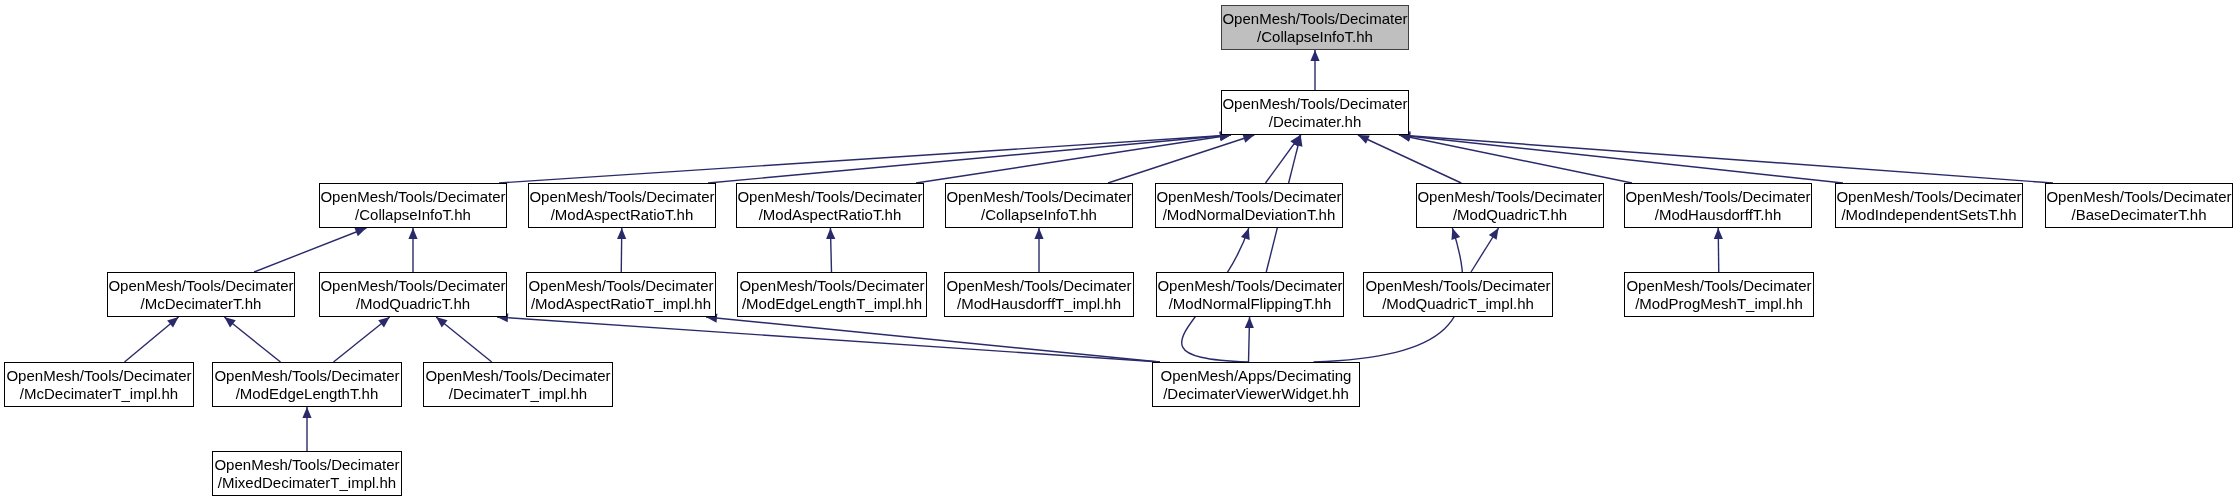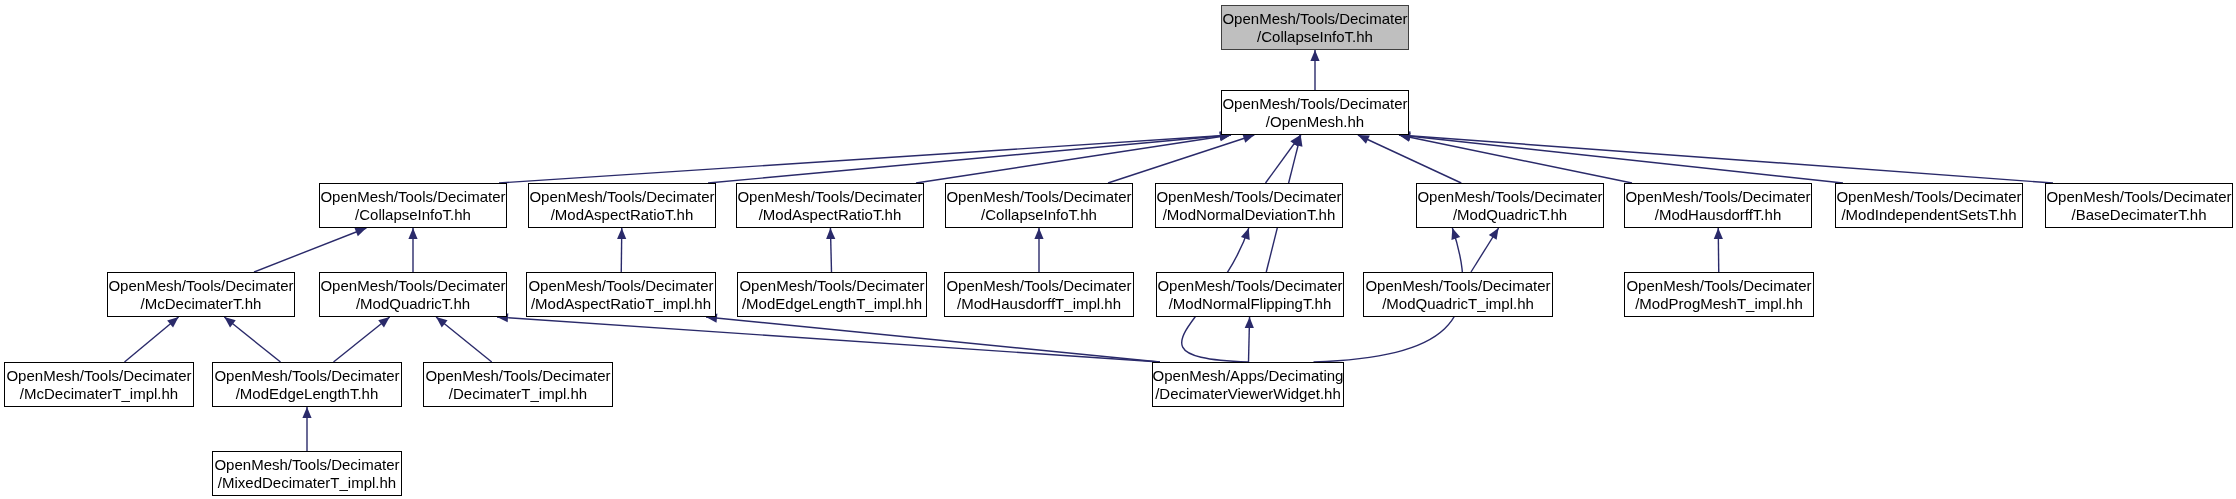--- a/index.html
+++ b/index.html
@@ -166,21 +166,21 @@
         <line x1="1160" y1="362" x2="497" y2="317" stroke="#2a2a6a" stroke-width="1.4"></line>
         <polygon points="497,317 508.286250399948,313.1554516637617 507.6632493778709,322.3343333890315" fill="#2a2a6a"></polygon>
       </g>
     </svg>
 <div class="graph-node root-node" style="left: 1221px; top: 5px; width: 188px; height: 45px;">
       <span class="node-line1">OpenMesh/Tools/Decimater</span>
       <span class="node-line2">/CollapseInfoT.hh</span>
     </div>
     <div class="graph-node" style="left: 1221px; top: 90px; width: 188px; height: 45px;">
       <span class="node-line1">OpenMesh/Tools/Decimater</span>
-      <span class="node-line2">/OpenMesh.hh</span>
+      <span class="node-line2">/Decimater.hh</span>
     </div>
     <div class="graph-node" style="left: 319px; top: 183px; width: 188px; height: 45px;">
       <span class="node-line1">OpenMesh/Tools/Decimater</span>
       <span class="node-line2">/CollapseInfoT.hh</span>
     </div>
     <div class="graph-node" style="left: 528px; top: 183px; width: 188px; height: 45px;">
       <span class="node-line1">OpenMesh/Tools/Decimater</span>
       <span class="node-line2">/ModAspectRatioT.hh</span>
     </div>
     <div class="graph-node" style="left: 736px; top: 183px; width: 188px; height: 45px;">
@@ -248,21 +248,21 @@
       <span class="node-line2">/McDecimaterT_impl.hh</span>
     </div>
     <div class="graph-node" style="left: 212px; top: 362px; width: 190px; height: 45px;">
       <span class="node-line1">OpenMesh/Tools/Decimater</span>
       <span class="node-line2">/ModEdgeLengthT.hh</span>
     </div>
     <div class="graph-node" style="left: 423px; top: 362px; width: 190px; height: 45px;">
       <span class="node-line1">OpenMesh/Tools/Decimater</span>
       <span class="node-line2">/DecimaterT_impl.hh</span>
     </div>
-    <div class="graph-node" style="left: 1152px; top: 362px; width: 192px; height: 45px;">
+    <div class="graph-node" style="left: 1152px; top: 362px; width: 208px; height: 45px;">
       <span class="node-line1">OpenMesh/Apps/Decimating</span>
       <span class="node-line2">/DecimaterViewerWidget.hh</span>
     </div>
     <div class="graph-node" style="left: 212px; top: 451px; width: 190px; height: 45px;">
       <span class="node-line1">OpenMesh/Tools/Decimater</span>
       <span class="node-line2">/MixedDecimaterT_impl.hh</span>
     </div>
   </div>
 
 </body></html>

